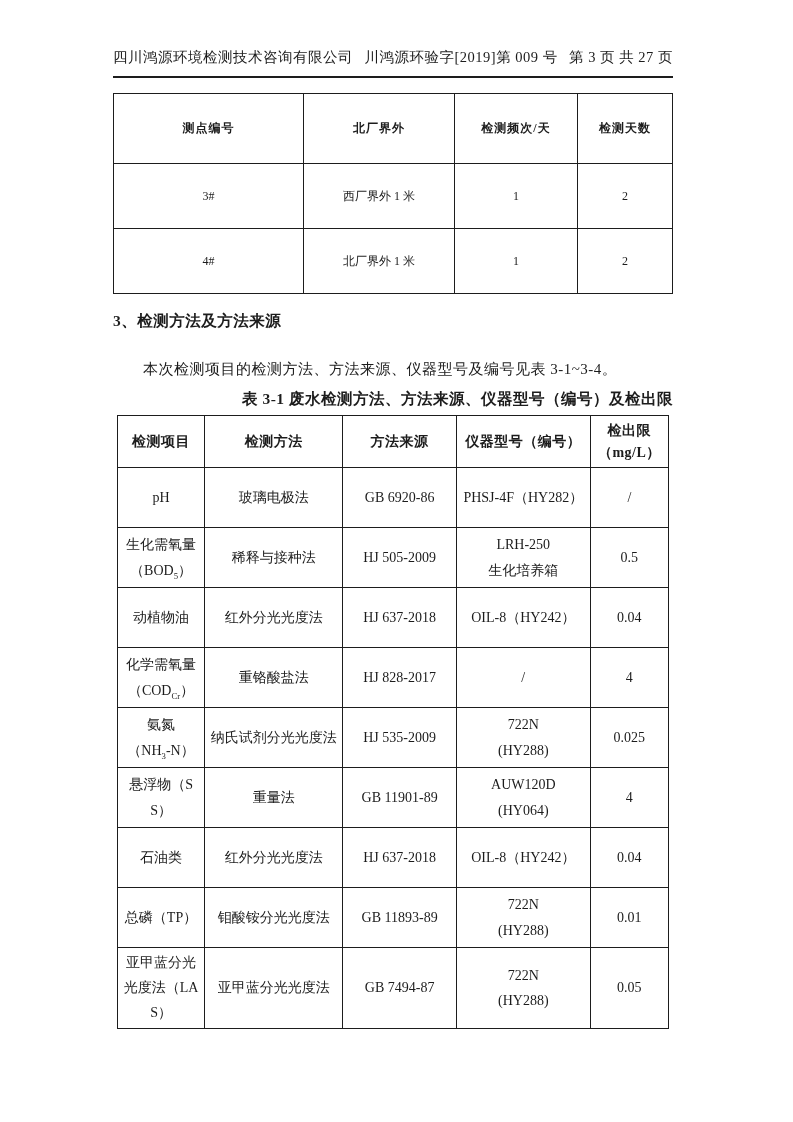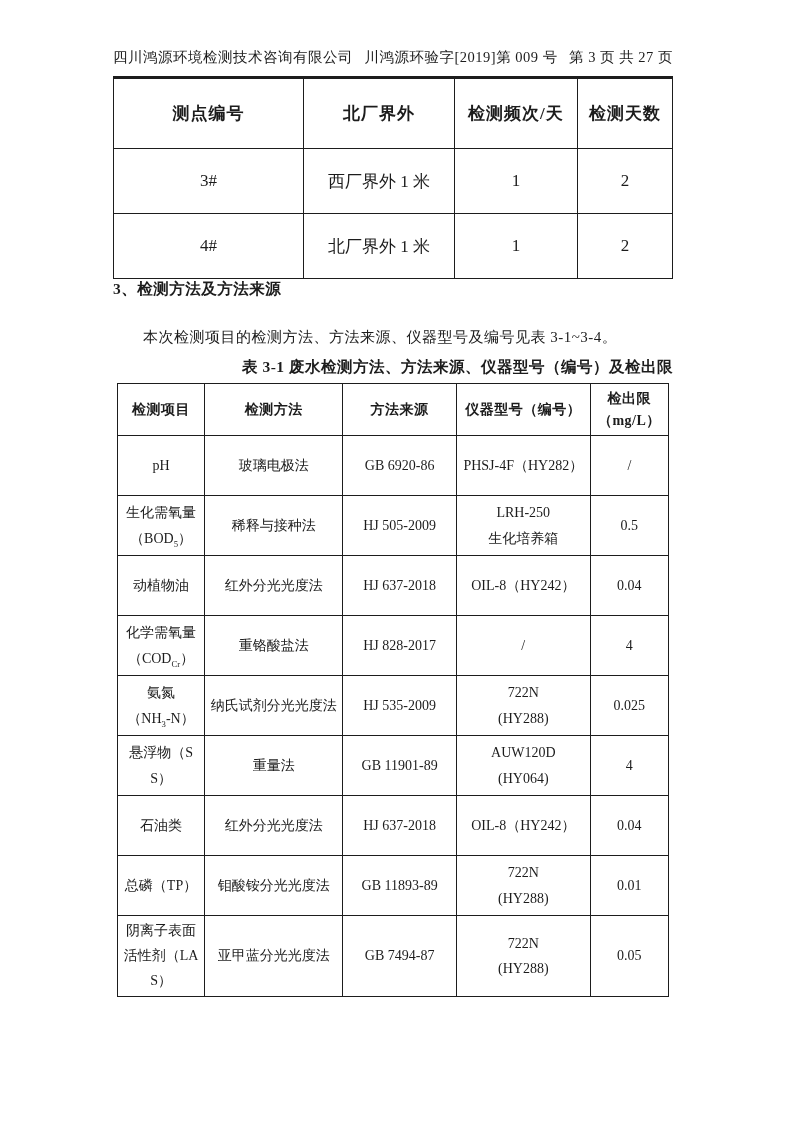--- a/index.html
+++ b/index.html
@@ -41,27 +41,28 @@
     text-align: center;
     vertical-align: middle;
     padding: 2px 4px;
     word-break: break-all;
   }
   th { font-weight: bold; }
   sub { font-size: 0.62em; line-height: 0; }
   
   .t1 {
     width: 100%;
-    margin-top: 0;
-    font-size: 17px;
+    margin-top: 15px;
+    font-size: 12px;
   }
   .t1 th { height: 70px; letter-spacing: 1px; }
   .t1 td { height: 65px; }
   
   .section-heading {
+    margin-top: 17px;
     font-size: 15.5px;
     font-weight: bold;
     letter-spacing: 0.5px;
   }
   .section-paragraph {
     margin-top: 28px;
     font-size: 15px;
     text-indent: 2em;
     letter-spacing: 0.5px;
   }
@@ -198,21 +199,21 @@
           <td>0.04</td>
         </tr>
         <tr>
           <td>总磷（TP）</td>
           <td>钼酸铵分光光度法</td>
           <td>GB 11893-89</td>
           <td>722N<br>(HY288)</td>
           <td>0.01</td>
         </tr>
         <tr>
-          <td>阴离子表面活性剂（LAS）</td>
+          <td>亚甲蓝分光光度法（LAS）</td>
           <td>亚甲蓝分光光度法</td>
           <td>GB 7494-87</td>
           <td>722N<br>(HY288)</td>
           <td>0.05</td>
         </tr>
       </tbody>
   </table>
 
 </div>
 

